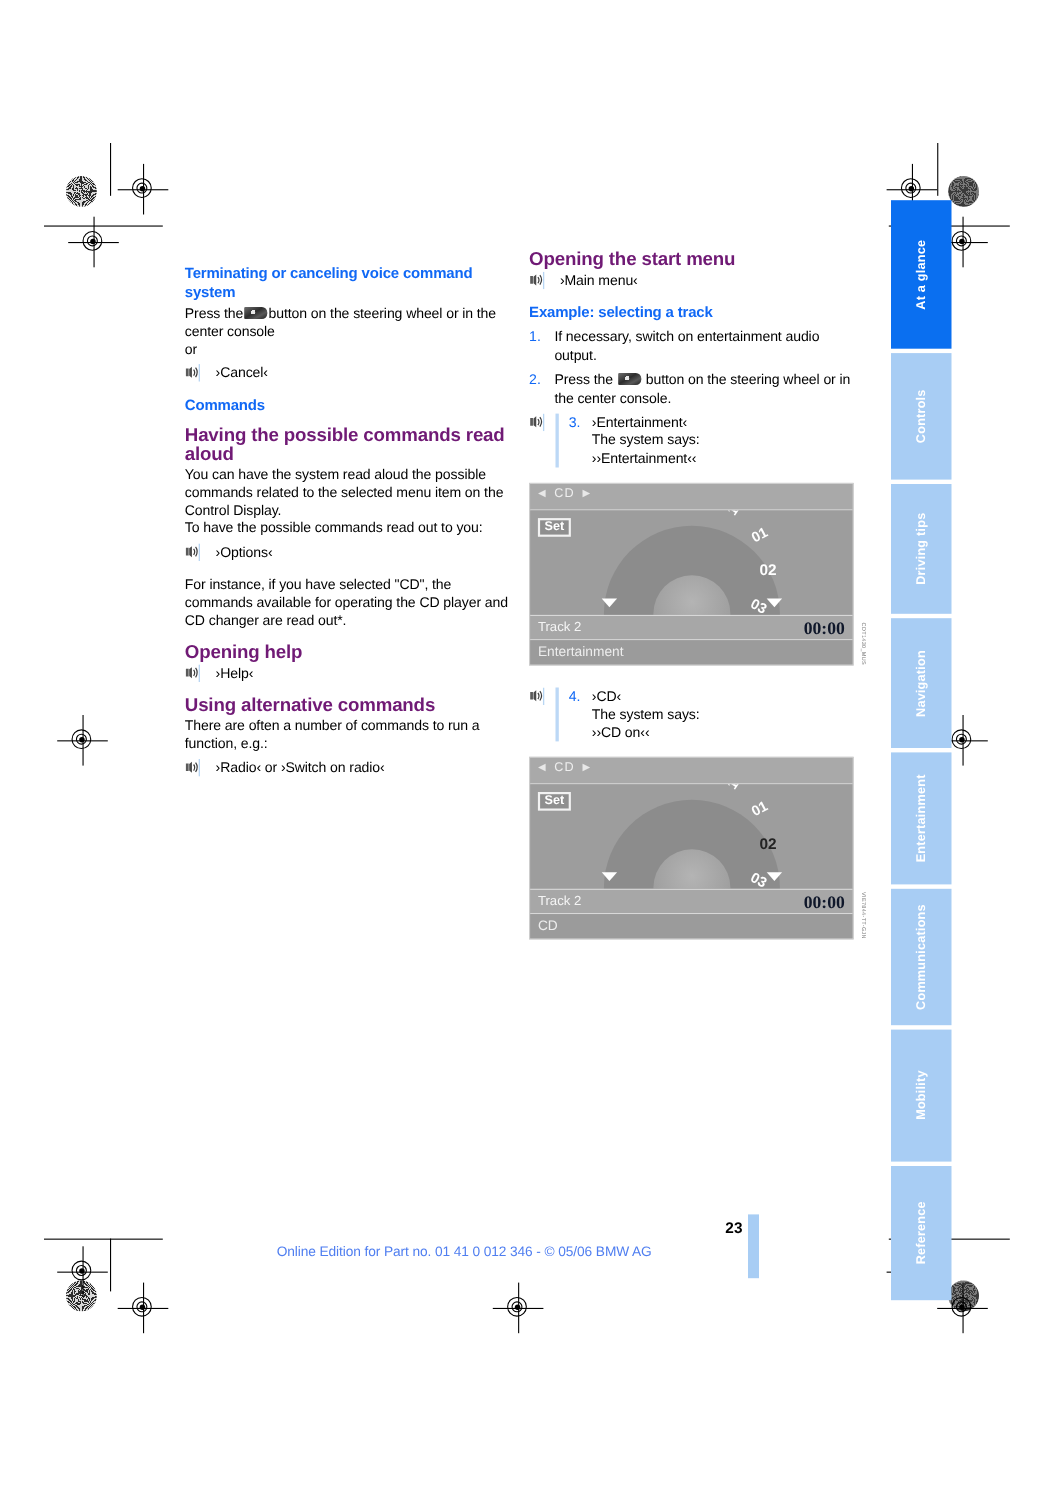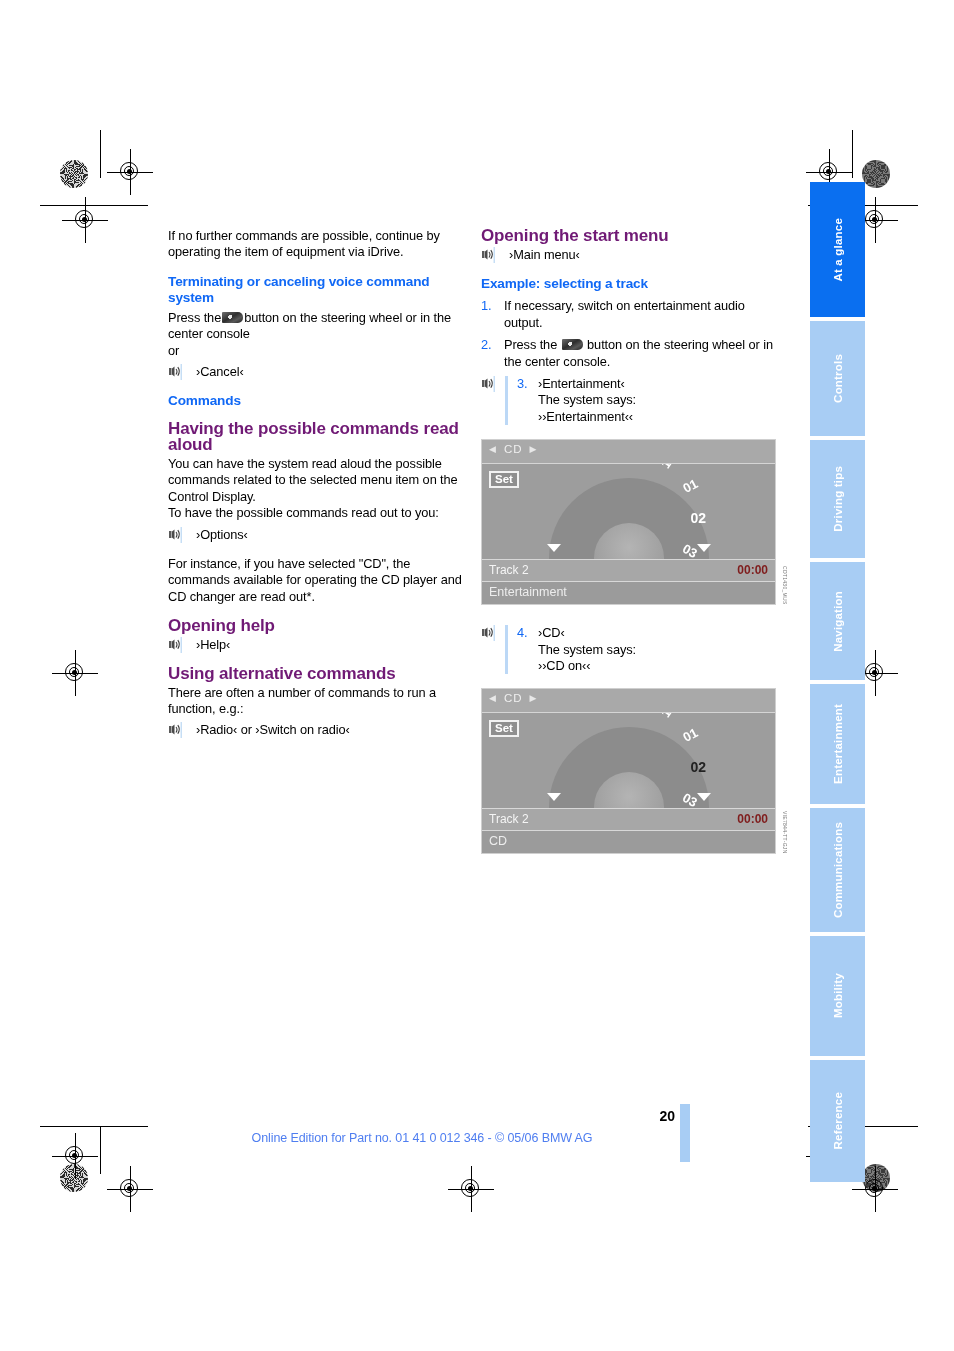--- a/index.html
+++ b/index.html
@@ -80,21 +80,21 @@
         background:radial-gradient(circle at 50% 35%, #b4b4b4 0%, #a0a0a0 60%, #989898 100%);}
   .dial .num{position:absolute;left:50%;top:50%;font-size:13px;font-weight:bold;
         color:#ffffff;transform-origin:0 0;white-space:nowrap;}
   .dial .num.sel{color:#ffffff;}
   .dial .num.dark{color:#232323;}
   .tri{position:absolute;width:0;height:0;border-left:7px solid transparent;
         border-right:7px solid transparent;border-top:8px solid #ffffff;}
   .shot-track{height:21px;background:#a7a7a7;border-top:1px solid #d8d8d8;
         border-bottom:1px solid #d8d8d8;position:relative;padding-left:15px;}
   .shot-track .lf{position:absolute;left:7px;top:3px;font-size:12px;color:#f5f5f5;}
-  .shot-track .rt{position:absolute;right:7px;top:3px;font-size:12px;color:#7f1d1d;font-weight:bold;}
+  .shot-track .rt{position:absolute;right:7px;top:3px;font-size:16px;color:#0f172a;font-weight:bold;font-family:Liberation Serif, serif;}
   .shot-foot{height:22px;background:#9b9b9b;position:relative;}
   .shot-foot .lf{position:absolute;left:7px;top:3px;font-size:12.5px;color:#ededed;}
   .shot-caption{position:absolute;right:-13px;bottom:0;
         font-size:5px;color:#777;writing-mode:vertical-rl;letter-spacing:0.3px;}
 
   
   .tabs{position:absolute;left:810px;top:182px;width:55px;}
   .tab{width:55px;position:relative;margin-bottom:4px;}
   .tab-label{position:absolute;left:0;top:0;width:100%;height:100%;
      display:flex;align-items:center;justify-content:center;}
@@ -208,21 +208,20 @@
         <div class="h"></div>
         <div class="v"></div>
         <div class="c1"></div>
         <div class="c2"></div>
         <div class="c3"></div>
       </div>
   </div>
 
   <div class="col col-left">
 
-    <p class="body-txt">If no further commands are possible, continue by operating the item of equipment via iDrive.</p>
 
     <div class="gap"></div>
 
     <h2 class="head">Terminating or canceling voice command system</h2>
     <p class="body-txt"><span>Press the</span><span class="btn-glyph"></span><span>button on the steering wheel or in the center console</span></p>
     <p class="body-txt">or</p>
 
     <div class="vrow">
       <span class="vicon">
         <svg width="17" height="16" viewBox="0 0 17 16">
@@ -477,17 +476,17 @@
           <span>Mobility</span>
         </div>
     </div>
     <div class="tab inactive" style="height:122px;">
       <div class="tab-label">
           <span>Reference</span>
         </div>
     </div>
   </div>
 
-  <div class="pagenum">20</div>
+  <div class="pagenum">23</div>
   <div class="foot-bar"></div>
   <div class="footer">Online Edition for Part no. 01 41 0 012 346 - © 05/06 BMW AG</div>
 
 </div>
 
 </body></html>

